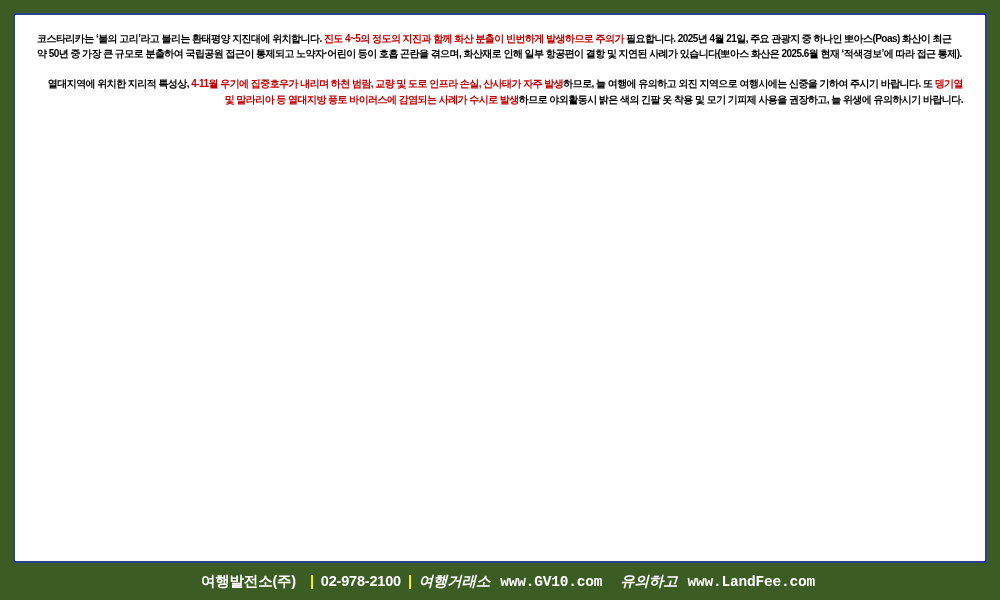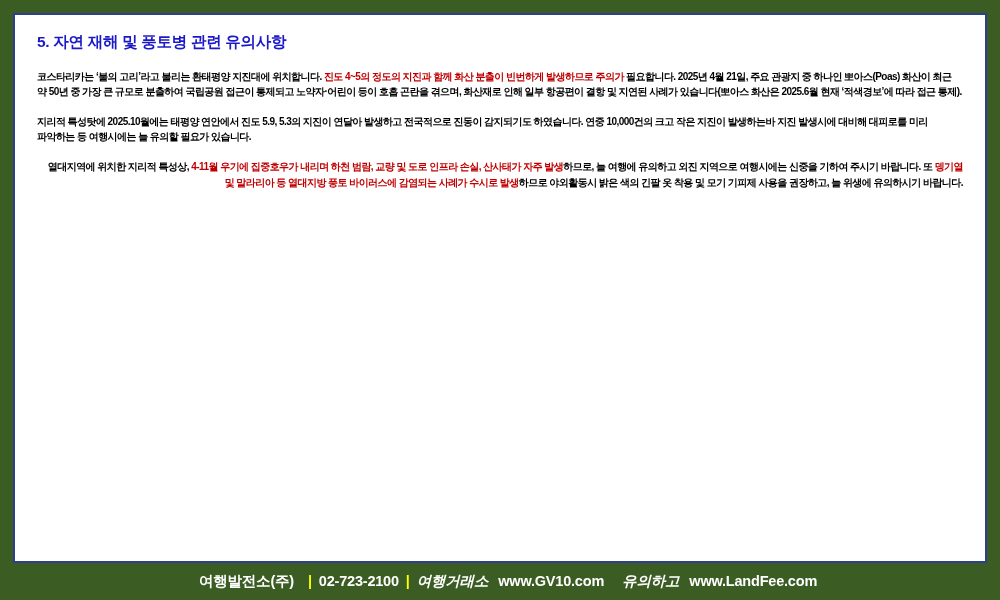--- a/index.html
+++ b/index.html
@@ -83,45 +83,43 @@
   }
   .footer-inner > span { display: inline-block; }
   .f-company { margin-right: 7px; }
   .f-sep {
     color: #ffff00;
     font-weight: bold;
     margin: 0 7px;
   }
   .f-phone { }
   .f-label { margin-right: 10px; font-style: italic; }
-  .f-url { margin-right: 18px; }
+  .f-url { margin-right: 18px; font-family: Liberation Mono, monospace; }
   .f-url-last { margin-right: 0; }
 </style>
 </head>
 <body>
 
 <div class="slide">
 
   <div class="content-card">
 
-    <h1 class="section-title">5. 자연 재해 및 풍토병 관련 유의사항</h1>
 
     <div class="body-block"><span>코스타리카는 ‘불의 고리’라고 불리는 환태평양 지진대에 위치합니다. </span><span class="hl-red">진도 4~5의 정도의 지진과 함께 화산 분출이 빈번하게 발생하므로 주의가 </span><span>필요합니다. 2025년 4월 21일, 주요 관광지 중 하나인 뽀아스(Poas) 화산이 최근 약 50년 중 가장 큰 규모로 분출하여 국립공원 접근이 통제되고 노약자·어린이 등이 호흡 곤란을 겪으며, 화산재로 인해 일부 항공편이 결항 및 지연된 사례가 있습니다(뽀아스 화산은 2025.6월 현재 ‘적색경보’에 따라 접근 통제).</span></div>
 
-    <div class="body-block"><span>지리적 특성탓에 2025.10월에는 태평양 연안에서 진도 5.9, 5.3의 지진이 연달아 발생하고 전국적으로 진동이 감지되기도 하였습니다. 연중 10,000건의 크고 작은 지진이 발생하는바 지진 발생시에 대비해 대피로를 미리 파악하는 등 여행시에는 늘 유의할 필요가 있습니다.</span></div>
 
     <div class="body-block"><span>열대지역에 위치한 지리적 특성상, </span><span class="hl-red">4-11월 우기에 집중호우가 내리며 하천 범람, 교량 및 도로 인프라 손실, 산사태가 자주 발생</span><span>하므로, 늘 여행에 유의하고 외진 지역으로 여행시에는 신중을 기하여 주시기 바랍니다. 또 </span><span class="hl-red">뎅기열 및 말라리아 등 열대지방 풍토 바이러스에 감염되는 사례가 수시로 발생</span><span>하므로 야외활동시 밝은 색의 긴팔 옷 착용 및 모기 기피제 사용을 권장하고, 늘 위생에 유의하시기 바랍니다.</span></div>
 
   </div>
 
   <div class="footer-bar">
     <div class="footer-inner">
       <span class="f-company">여행발전소(주)</span>
       <span class="f-sep">|</span>
-      <span class="f-phone">02-723-2100</span>
+      <span class="f-phone">02-978-2100</span>
       <span class="f-sep">|</span>
       <span class="f-label">여행거래소</span>
       <span class="f-url">www.GV10.com</span>
       <span class="f-label">유의하고</span>
       <span class="f-url f-url-last">www.LandFee.com</span>
     </div>
   </div>
 
 </div>
 

